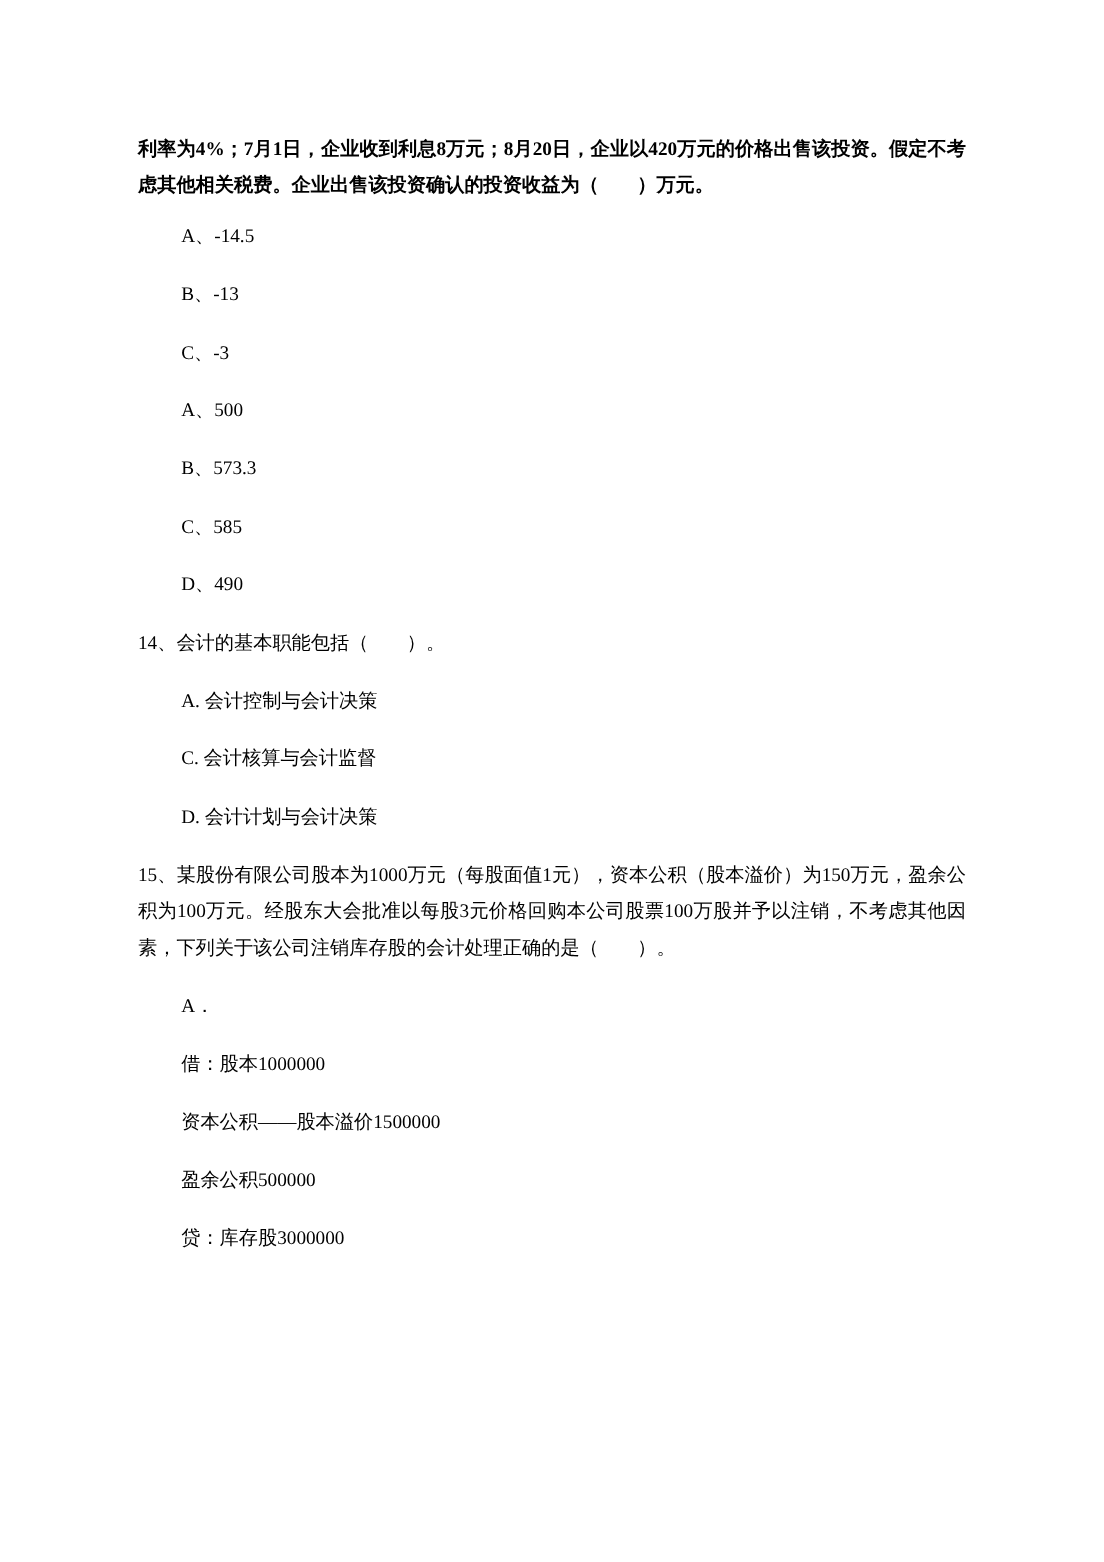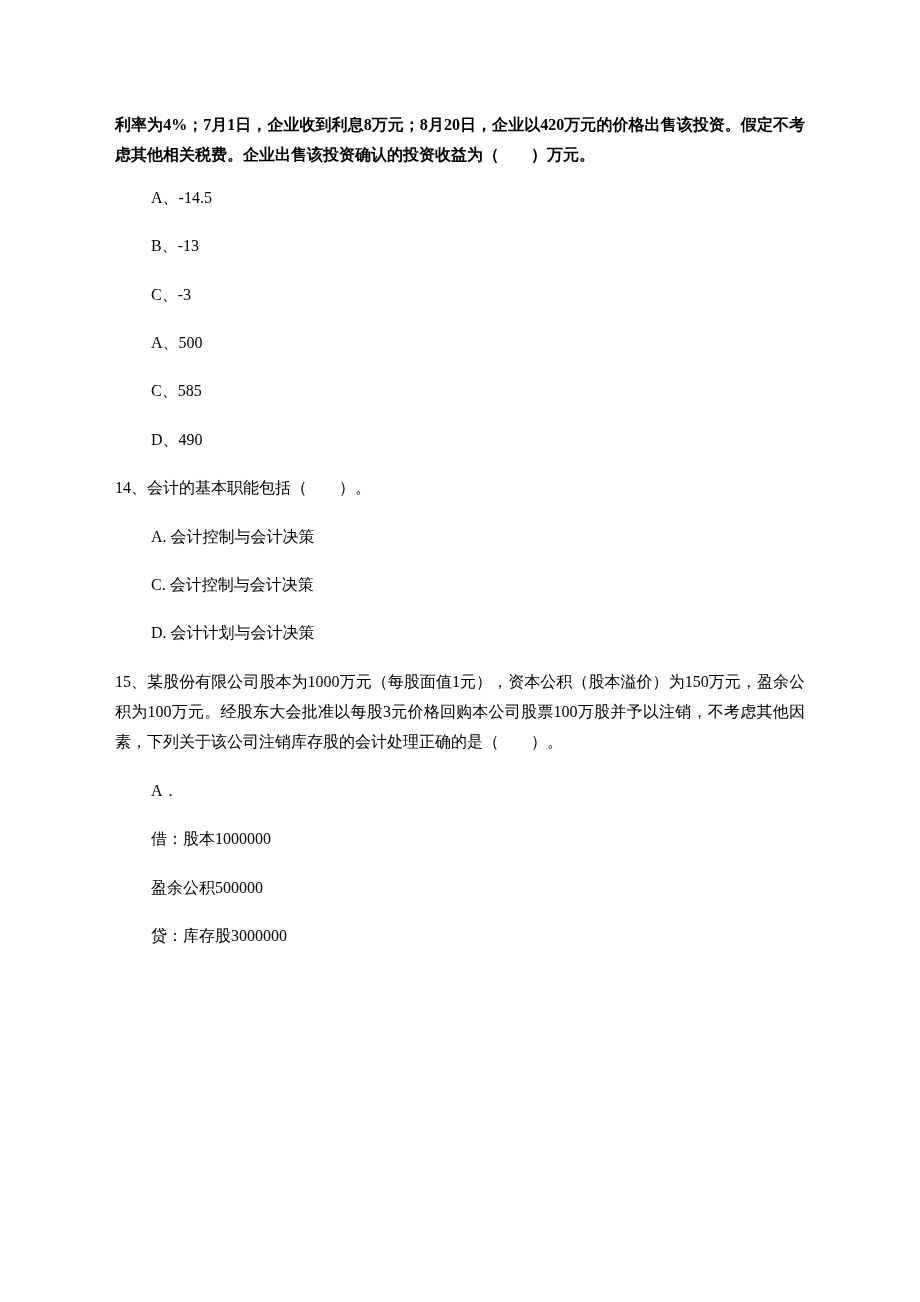--- a/index.html
+++ b/index.html
@@ -39,29 +39,31 @@
 <div class="page">
 
   <p class="para">利率为4%；7月1日，企业收到利息8万元；8月20日，企业以420万元的价格出售该投资。假定不考虑其他相关税费。企业出售该投资确认的投资收益为（　　）万元。</p>
 
   <p class="option">A、-14.5</p>
   <p class="option">B、-13</p>
   <p class="option">C、-3</p>
 
 
   <p class="option">A、500</p>
+  <p class="option">B、573.3</p>
   <p class="option">C、585</p>
   <p class="option">D、490</p>
 
   <p class="question">14、会计的基本职能包括（　　）。</p>
 
   <p class="option">A. 会计控制与会计决策</p>
-  <p class="option">C. 会计控制与会计决策</p>
+  <p class="option">C. 会计核算与会计监督</p>
   <p class="option">D. 会计计划与会计决策</p>
 
   <p class="question">15、某股份有限公司股本为1000万元（每股面值1元），资本公积（股本溢价）为150万元，盈余公积为100万元。经股东大会批准以每股3元价格回购本公司股票100万股并予以注销，不考虑其他因素，下列关于该公司注销库存股的会计处理正确的是（　　）。</p>
 
   <p class="option">A．</p>
   <p class="option">借：股本1000000</p>
+  <p class="option">资本公积——股本溢价1500000</p>
   <p class="option">盈余公积500000</p>
   <p class="option">贷：库存股3000000</p>
 
 </div>
 
 </body></html>

